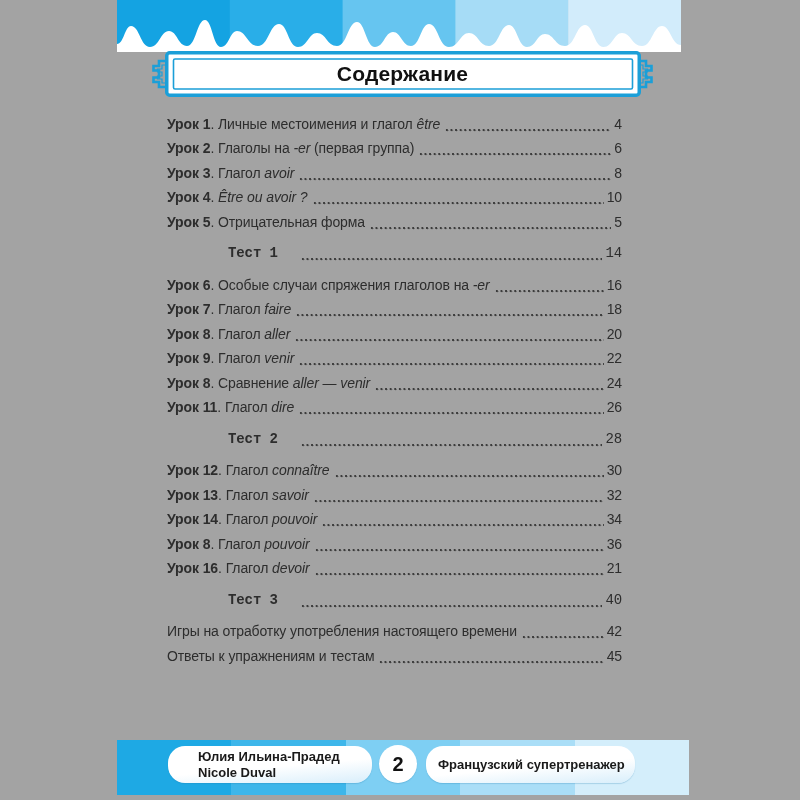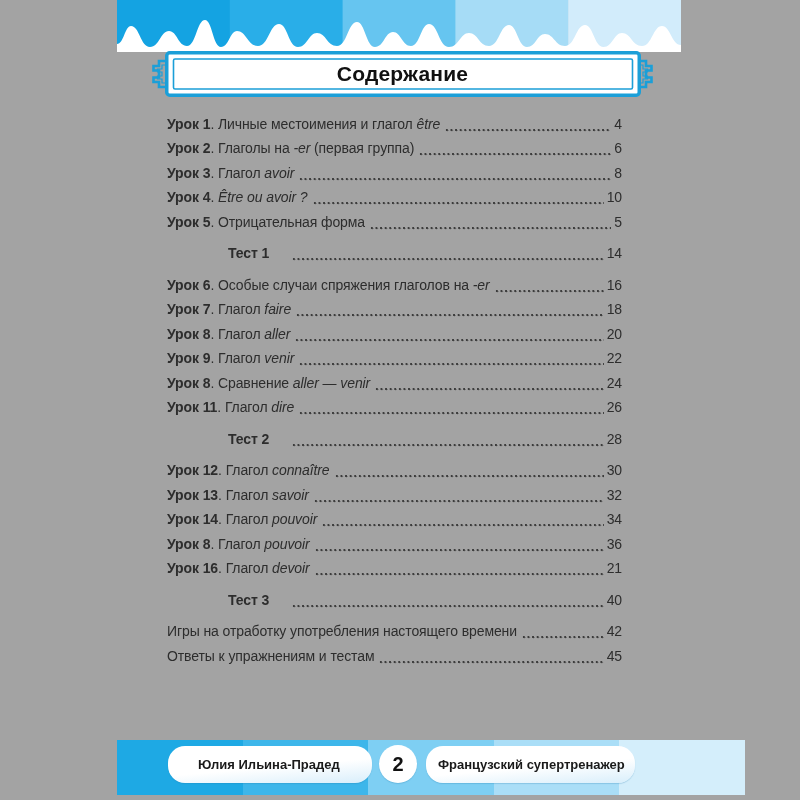--- a/index.html
+++ b/index.html
@@ -11,32 +11,32 @@
 
   
   .titlebox{position:absolute;left:150px;top:51px;width:505px;height:46px;}
   .titlebox .boxtext{position:absolute;left:0;top:0;width:505px;height:46px;
         display:flex;align-items:center;justify-content:center;
         font-size:21px;font-weight:bold;color:#111;letter-spacing:.2px;}
 
   
   .toc{position:absolute;left:167px;top:107px;width:455px;color:#2d2d2d;}
   .row{display:flex;align-items:flex-end;height:24.5px;font-size:14px;letter-spacing:-0.1px;}
-  .row.test{margin:7px 0;}
+  .row.test{margin:7px 0;font-family:Liberation Mono, monospace;}
   .row .prefix{font-weight:bold;white-space:pre;}
   .row.test .prefix{margin-left:61px;margin-right:18px;}
   .row .sep{white-space:pre;}
   .t-it{font-style:italic;}
   .leader{flex:1 1 auto;height:12px;margin:0 3px 0 5px;
         background-image:radial-gradient(circle at 2px 10.2px, #3c3c3c 1.05px, rgba(255,255,255,0) 1.4px);
         background-size:4.6px 12px;background-repeat:repeat-x;}
   .pagenum{white-space:pre;}
 
   
-  .footer{position:absolute;left:117px;top:740px;width:628px;height:55px;}
+  .footer{position:absolute;left:117px;top:740px;width:572px;height:55px;}
   .footer .segs{position:absolute;inset:0;display:flex;}
   .footer .segs div{flex:1 1 0;}
   .pill{position:absolute;top:6px;height:37px;border-radius:17px;
         background:linear-gradient(175deg,#ffffff 55%, #d8eefb 100%);
         display:flex;flex-direction:column;justify-content:center;
         font-size:13px;font-weight:bold;line-height:16px;color:#1a1a1a;
         box-shadow:0 1px 1px rgba(30,120,170,.25);}
   .pill-left{left:51px;width:204px;padding-left:30px;box-sizing:border-box;}
   .pill-right{left:309px;width:209px;padding-left:12px;box-sizing:border-box;}
   .badge{position:absolute;left:262px;top:5px;width:38px;height:38px;border-radius:50%;
@@ -214,20 +214,21 @@
   <div class="footer">
     <div class="segs" id="footer-segs">
         <div style="background: rgb(30, 169, 228);"></div>
         <div style="background: rgb(61, 182, 234);"></div>
         <div style="background: rgb(126, 207, 243);"></div>
         <div style="background: rgb(170, 222, 247);"></div>
         <div style="background: rgb(212, 238, 251);"></div>
       </div>
     <div class="pill pill-left">
       <span>Юлия Ильина-Прадед</span>
+      <span>Nicole Duval</span>
     </div>
     <div class="badge">
       <span>2</span>
     </div>
     <div class="pill pill-right">
       <span>Французский супертренажер</span>
     </div>
   </div>
 
 </div>

